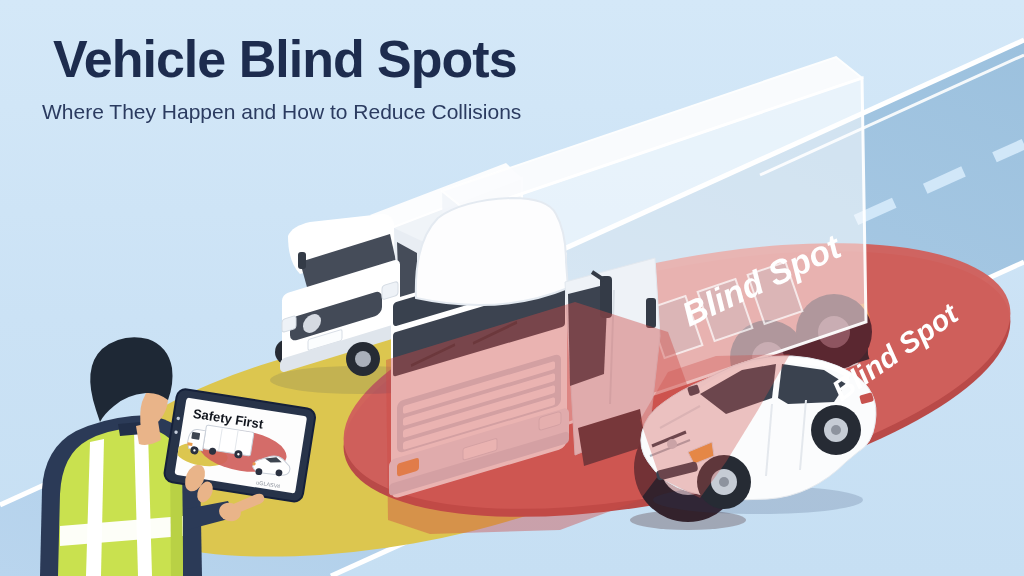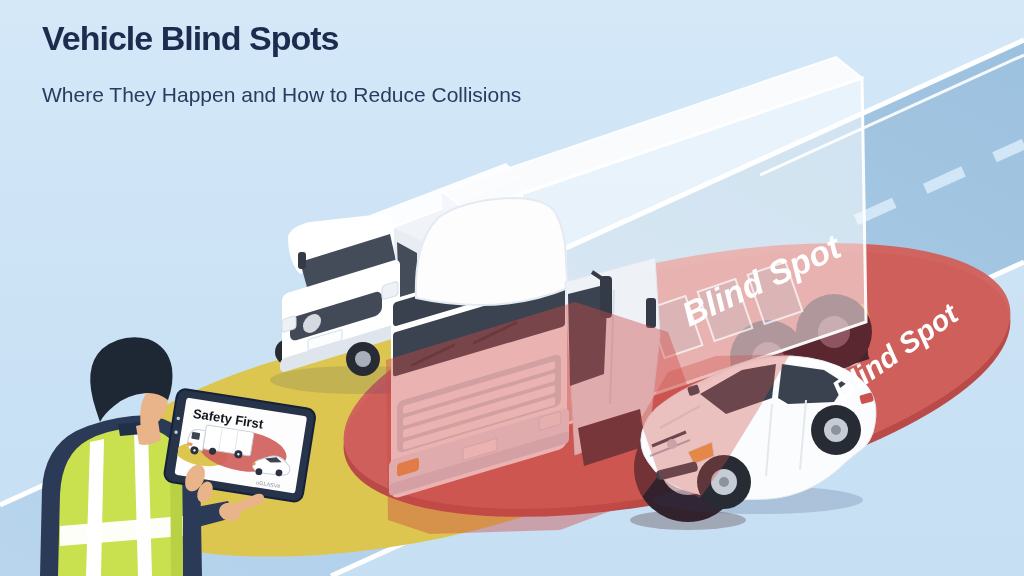--- a/index.html
+++ b/index.html
@@ -4,25 +4,25 @@
 <style>
   html,body{margin:0;padding:0;background:#e8eef5;}
   .stage{
     position:relative;width:1024px;height:576px;overflow:hidden;
     background:linear-gradient(180deg,#d4e8f8 0%,#cbe2f5 55%,#c6dff3 100%);
     font-family:"Liberation Sans",sans-serif;
   }
   .stage svg{position:absolute;left:0;top:0;}
   .hero{position:absolute;left:42px;top:20px;color:#1d2c4e;}
   .hero h1{
-    margin:0;font-family:"Liberation Sans",sans-serif;
-    font-weight:700;font-size:34px;line-height:1.1;letter-spacing:-1px;color:#1d2c4e;
+    margin:11px;font-family:"Liberation Sans",sans-serif;
+    font-weight:700;font-size:52px;line-height:1.1;letter-spacing:-1px;color:#1d2c4e;
   }
   .hero p{
-    margin:26px 0 0 0;font-family:"Liberation Sans",sans-serif;
+    margin:12px 0 0 0;font-family:"Liberation Sans",sans-serif;
     font-weight:400;font-size:21px;color:#2b3b60;letter-spacing:0;
   }
   .zone-label{font-family:"Liberation Sans",sans-serif;font-style:italic;font-weight:700;fill:#ffffff;}
   .zone-label.big{font-size:34px;}
   .zone-label.side{font-size:29px;}
   .tab-title{font-family:"Liberation Sans",sans-serif;font-weight:700;font-size:13px;fill:#10141c;}
   .tab-caption{font-family:"Liberation Sans",sans-serif;font-size:5.5px;fill:#8b919b;}
 </style>
 </head>
 <body>

